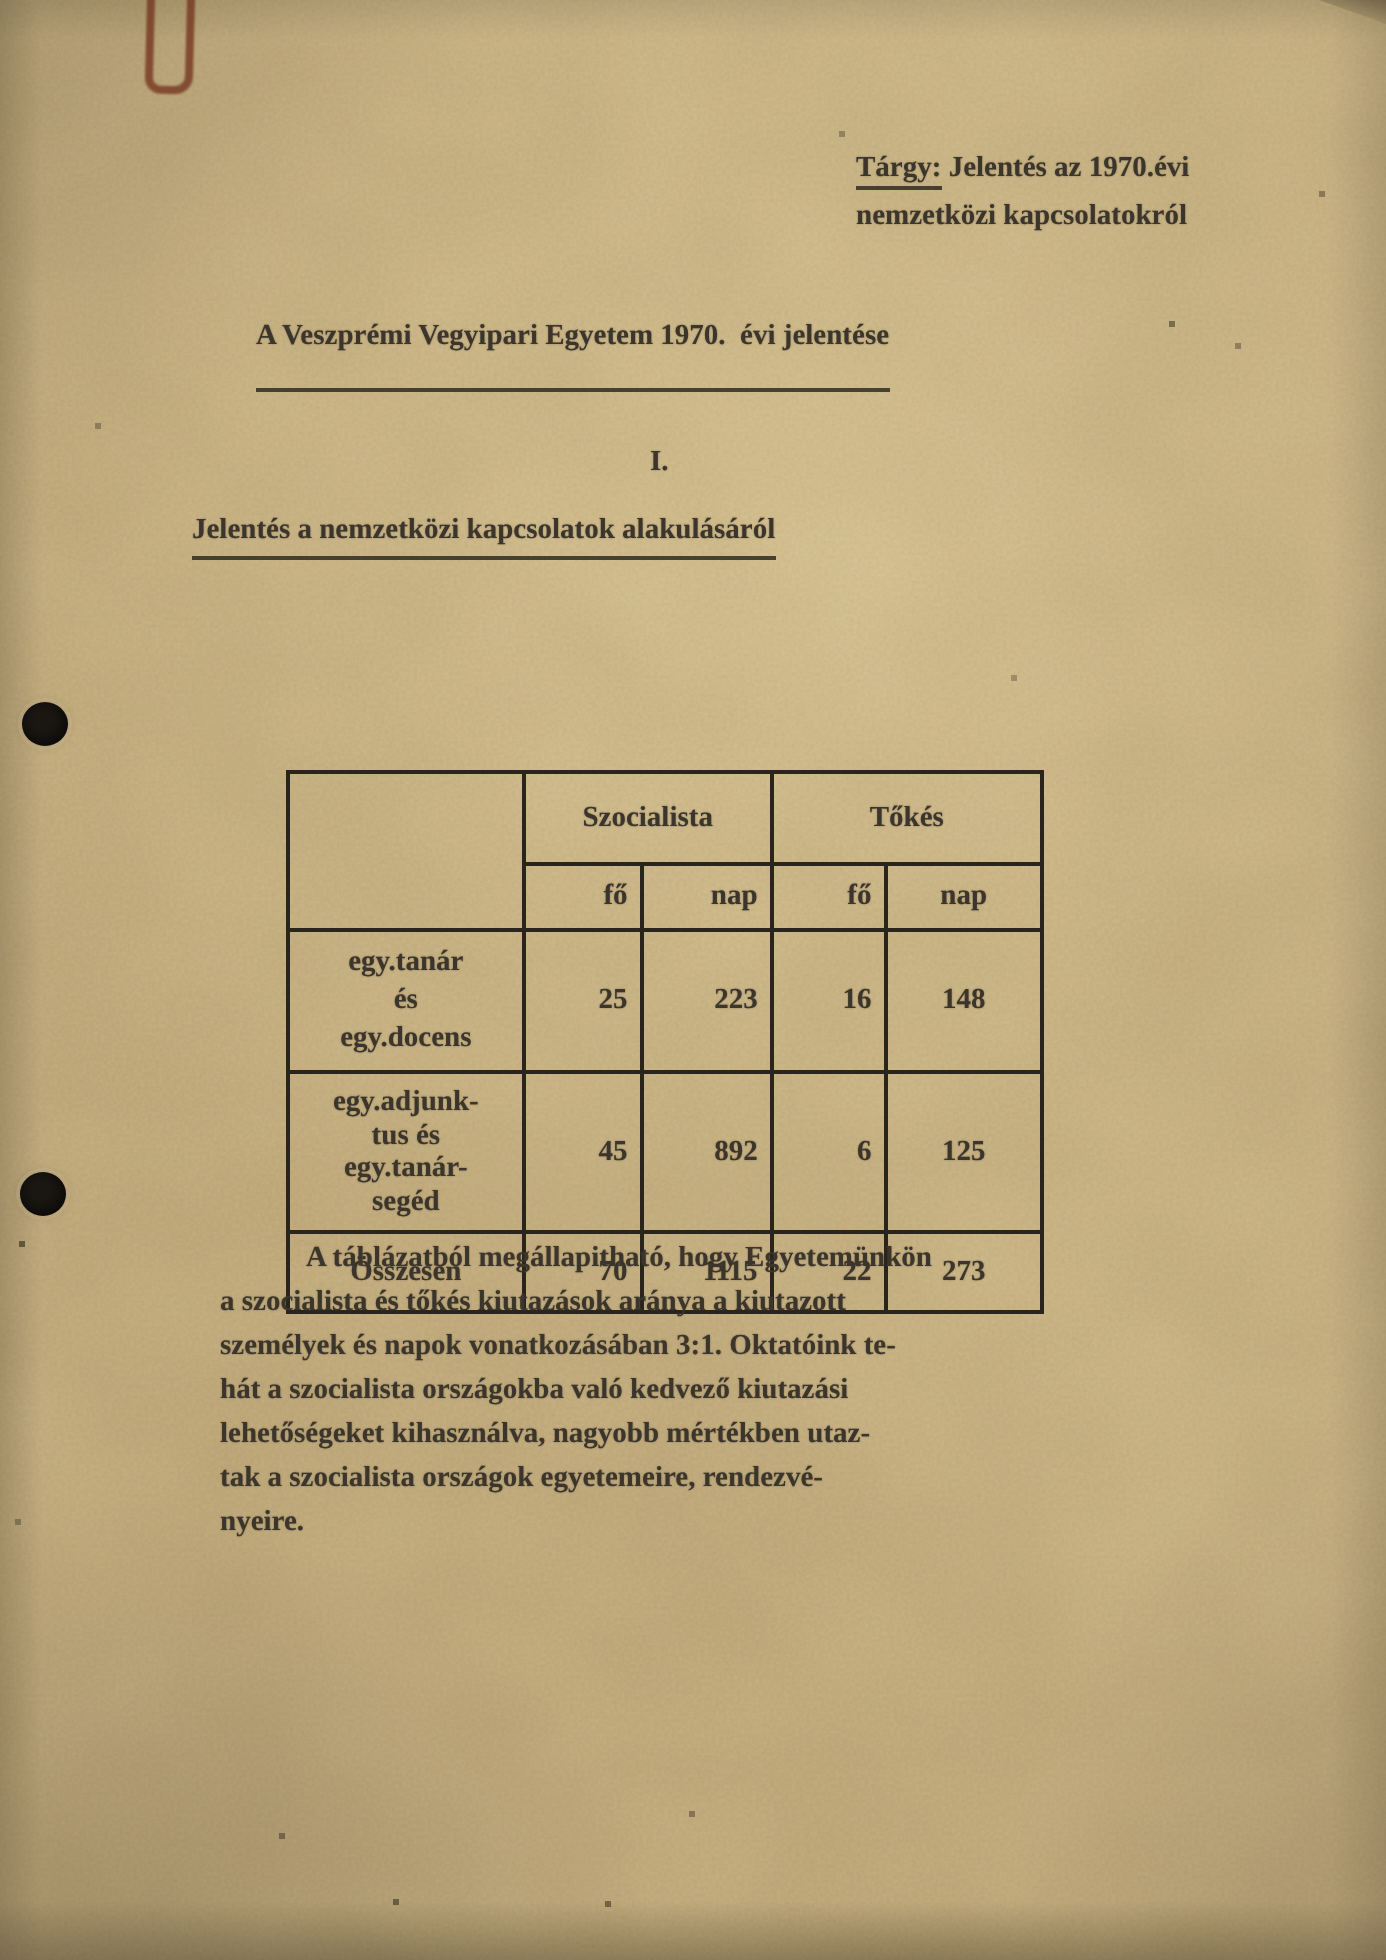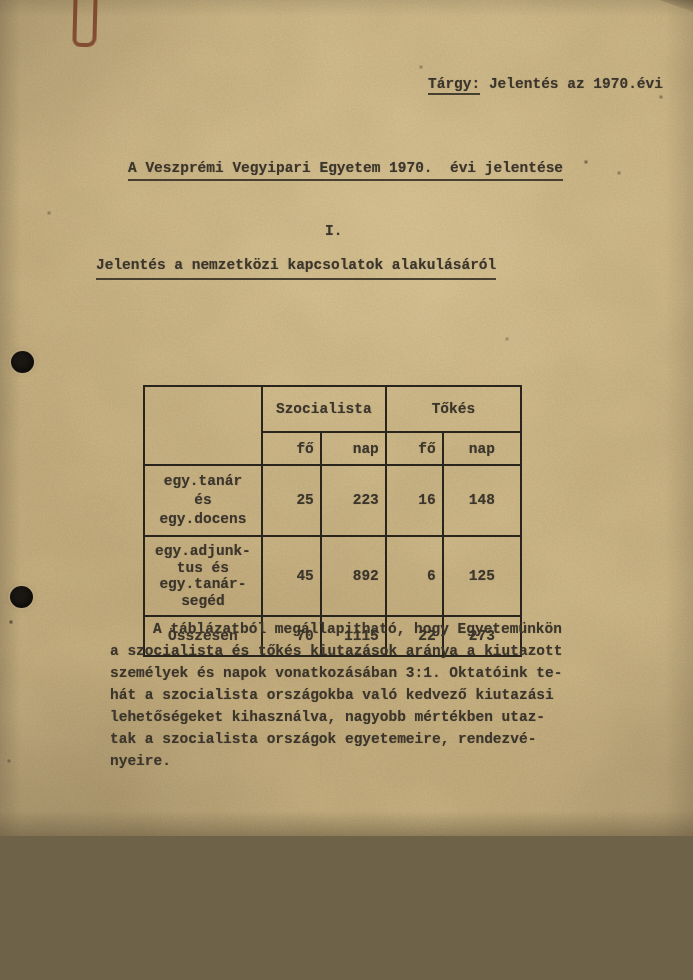--- a/index.html
+++ b/index.html
@@ -1,36 +1,36 @@
 <!DOCTYPE html>
 <html><head>
 <meta charset="utf-8">
 <style>
   html,body{margin:0;padding:0;background:#6e6249;}
   .page{
-    position:relative;width:693px;height:836px;overflow:hidden;
-    font-family:Liberation Mono, monospace;
+    position:relative;width:693px;height:980px;overflow:hidden;
+    font-family:Liberation Serif, serif;
     font-weight:700;color:#3b352b;
     background:
       radial-gradient(90% 70% at 58% 28%, rgba(240,222,174,.50), rgba(240,222,174,0) 70%),
       radial-gradient(45% 30% at 82% 72%, rgba(228,208,160,.32), rgba(228,208,160,0) 70%),
       radial-gradient(50% 40% at 0% 0%, rgba(122,106,80,.26), rgba(122,106,80,0) 60%),
       radial-gradient(60% 35% at 8% 100%, rgba(116,100,75,.34), rgba(116,100,75,0) 65%),
       radial-gradient(45% 45% at 100% 100%, rgba(124,107,80,.28), rgba(124,107,80,0) 60%),
       linear-gradient(90deg, rgba(104,90,66,.30) 0, rgba(104,90,66,0) 3%, rgba(104,90,66,0) 96%, rgba(104,90,66,.24) 100%),
       linear-gradient(180deg, rgba(100,88,62,.22) 0, rgba(100,88,62,0) 2%, rgba(100,88,62,0) 97%, rgba(92,80,56,.48) 100%),
       #c9b384;
   }
   .grain{position:absolute;left:0;top:0;mix-blend-mode:multiply;opacity:.30;pointer-events:none;}
   .blotch{position:absolute;left:0;top:0;mix-blend-mode:multiply;opacity:.14;pointer-events:none;}
   .abs{position:absolute;}
   .tw{font-size:14.5px;text-shadow:0 0 1px rgba(59,53,43,.45);}
   .u{border-bottom:2px solid rgba(48,42,33,.85);padding-bottom:1px;}
   .subject{left:428px;top:72px;line-height:24px;white-space:pre-wrap;}
-  .title{left:128px;top:158px;line-height:20px;padding-bottom:1px;
+  .title{left:128px;top:158px;line-height:20px;padding-bottom:16px;
          border-bottom:2px solid rgba(48,42,33,.85);white-space:pre;}
   .numeral{left:325px;top:220px;line-height:22px;}
   .heading{left:96px;top:255px;line-height:20px;padding-bottom:3px;
            border-bottom:2px solid rgba(48,42,33,.85);white-space:pre;}
   .para{left:110px;width:502px;line-height:22px;white-space:pre-wrap;}
   .indent{text-indent:43px;}
   .p1{top:299px;} .p2{top:618px;} .p3{top:775px;}
   table.ttable{position:absolute;left:143px;top:385px;width:379px;
     border-collapse:collapse;table-layout:fixed;}
   .ttable td{border:2px solid #29251d;padding:6px;vertical-align:middle;
@@ -93,21 +93,21 @@
     </defs>
     <rect width="693" height="980" filter="url(#b)"></rect>
   </svg>
 
   <div class="clip"></div>
   <div class="corner"></div>
   <div class="hole hole-top"></div>
   <div class="hole hole-bottom"></div>
   <div class="specks"></div>
 
-  <div class="abs tw subject"><span class="u">Tárgy:</span><span> Jelentés az 1970.évi</span><br></div>
+  <div class="abs tw subject"><span class="u">Tárgy:</span><span> Jelentés az 1970.évi</span><br><span>nemzetközi kapcsolatokról</span></div>
 
   <div class="abs tw title">A Veszprémi Vegyipari Egyetem 1970.  évi jelentése</div>
 
   <div class="abs tw numeral">I.</div>
 
   <div class="abs tw heading">Jelentés a nemzetközi kapcsolatok alakulásáról</div>
 
 
   <table class="ttable">
     <colgroup>

